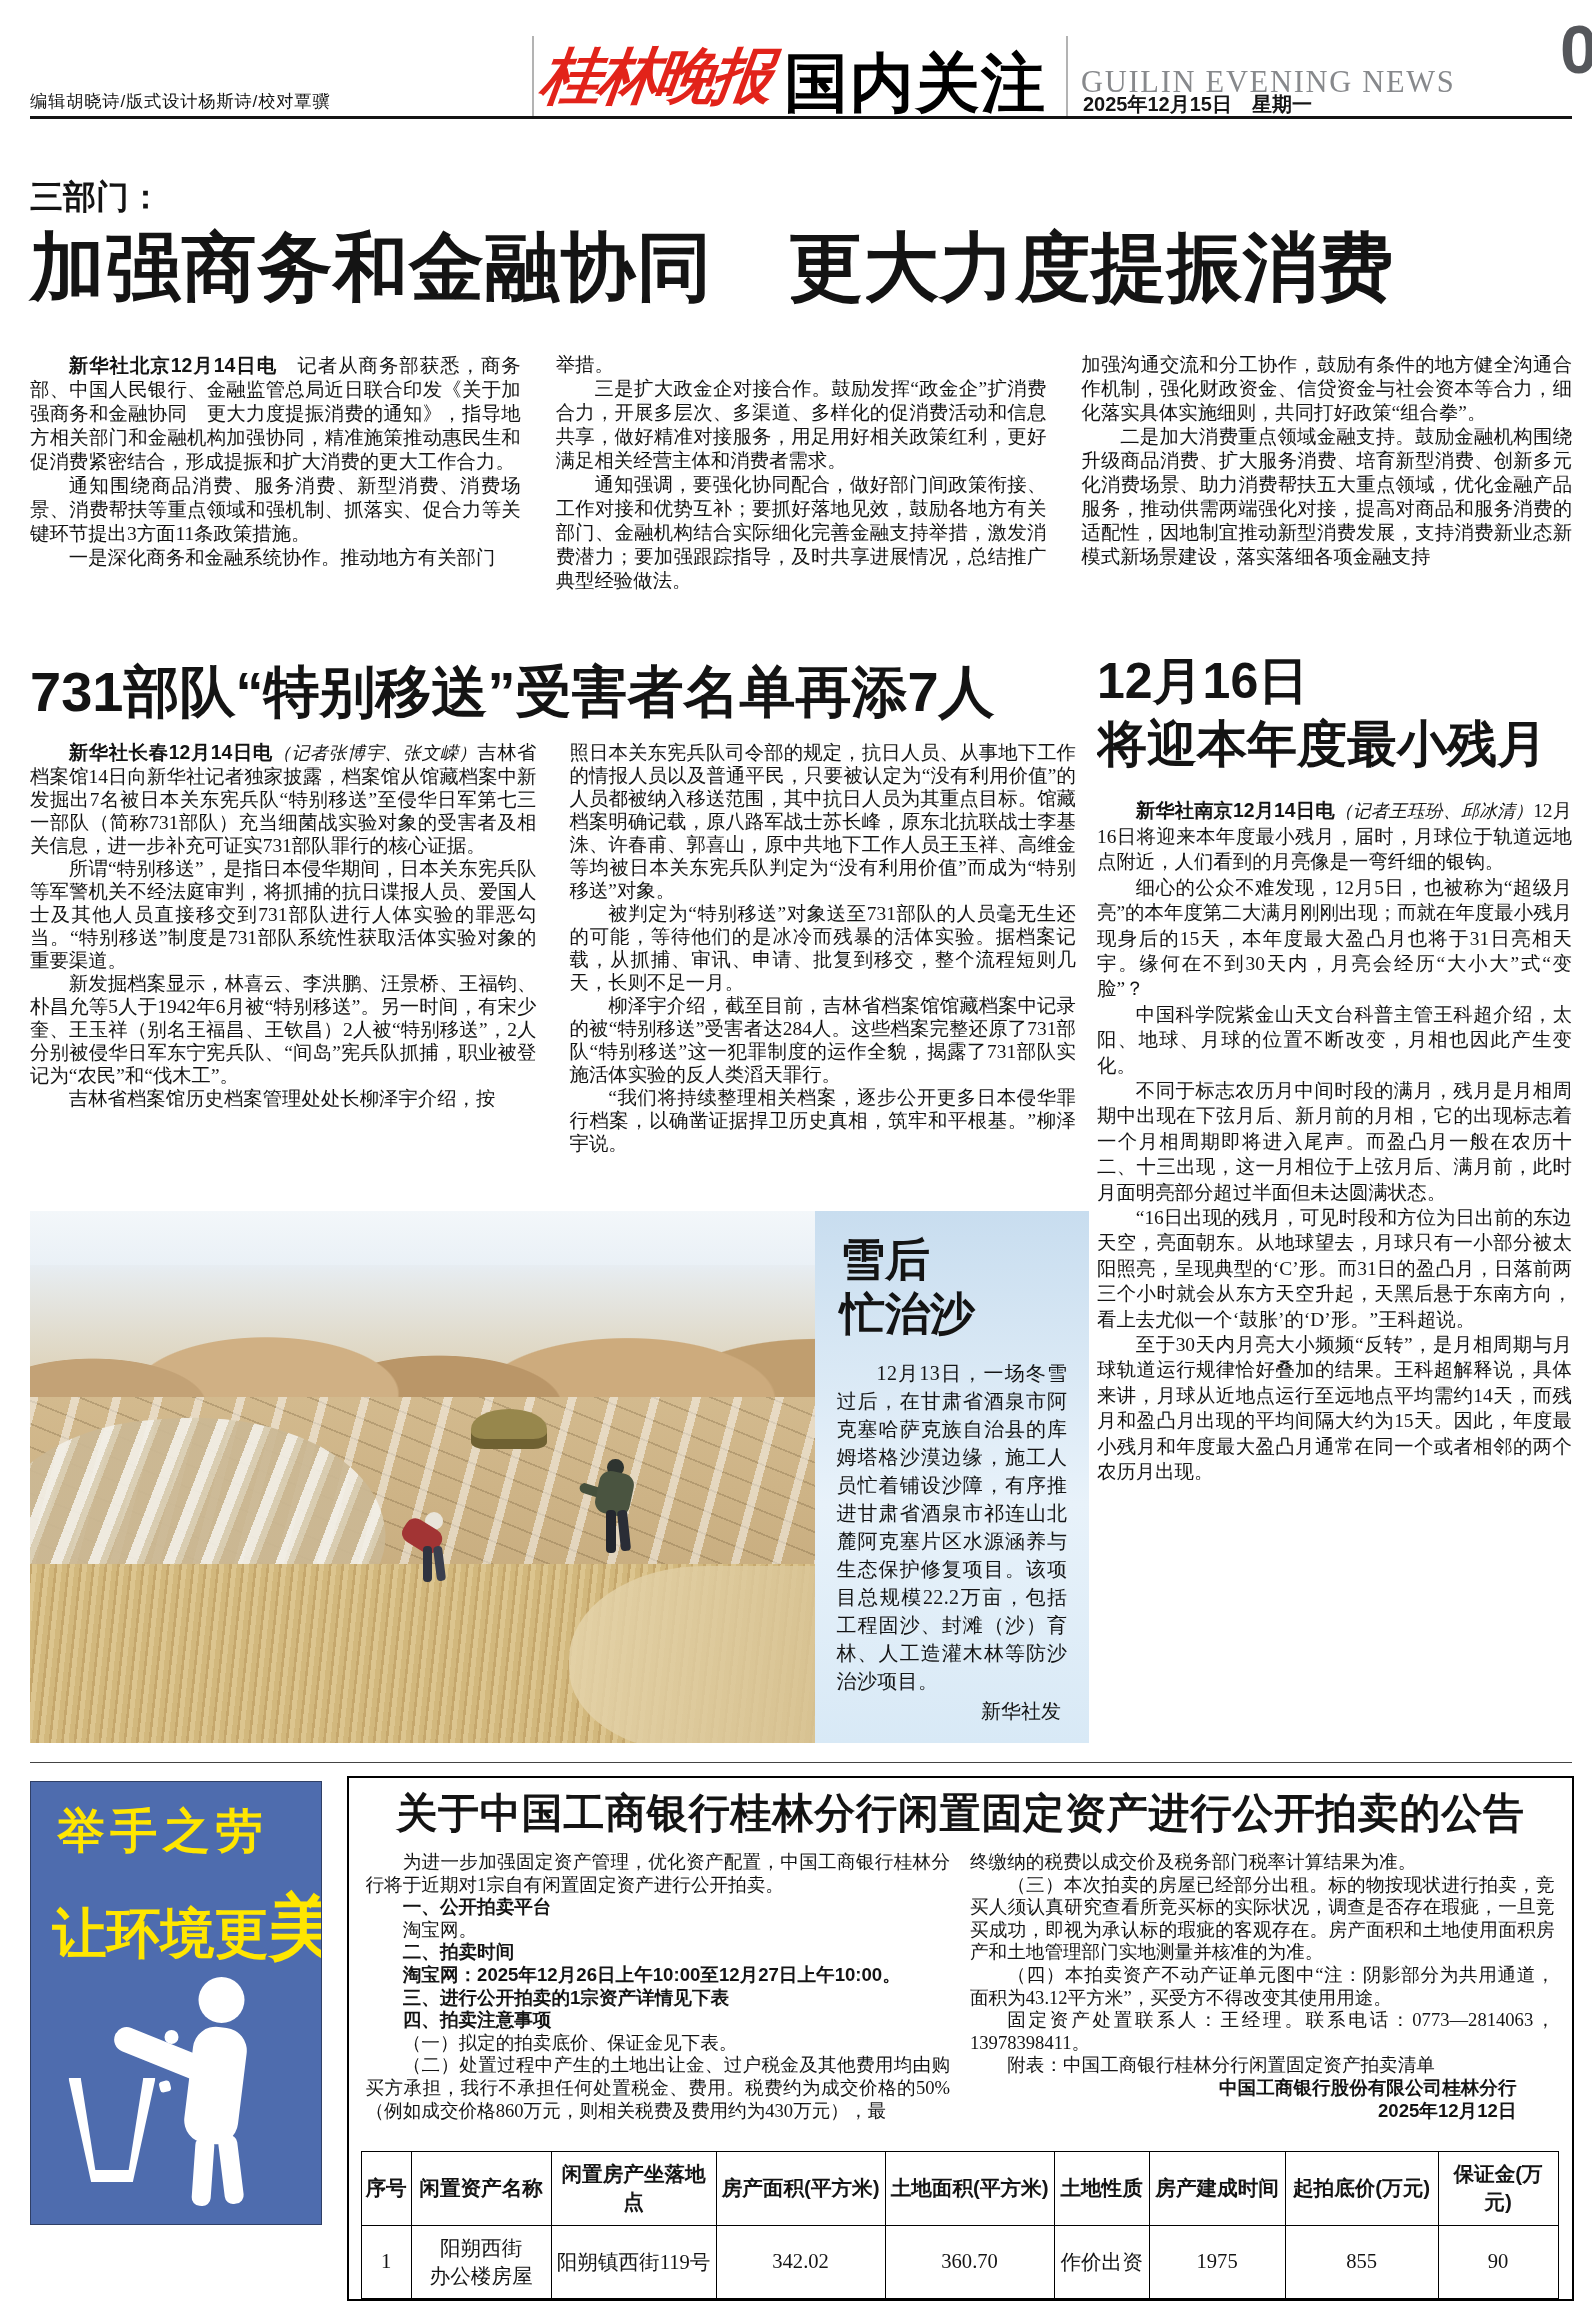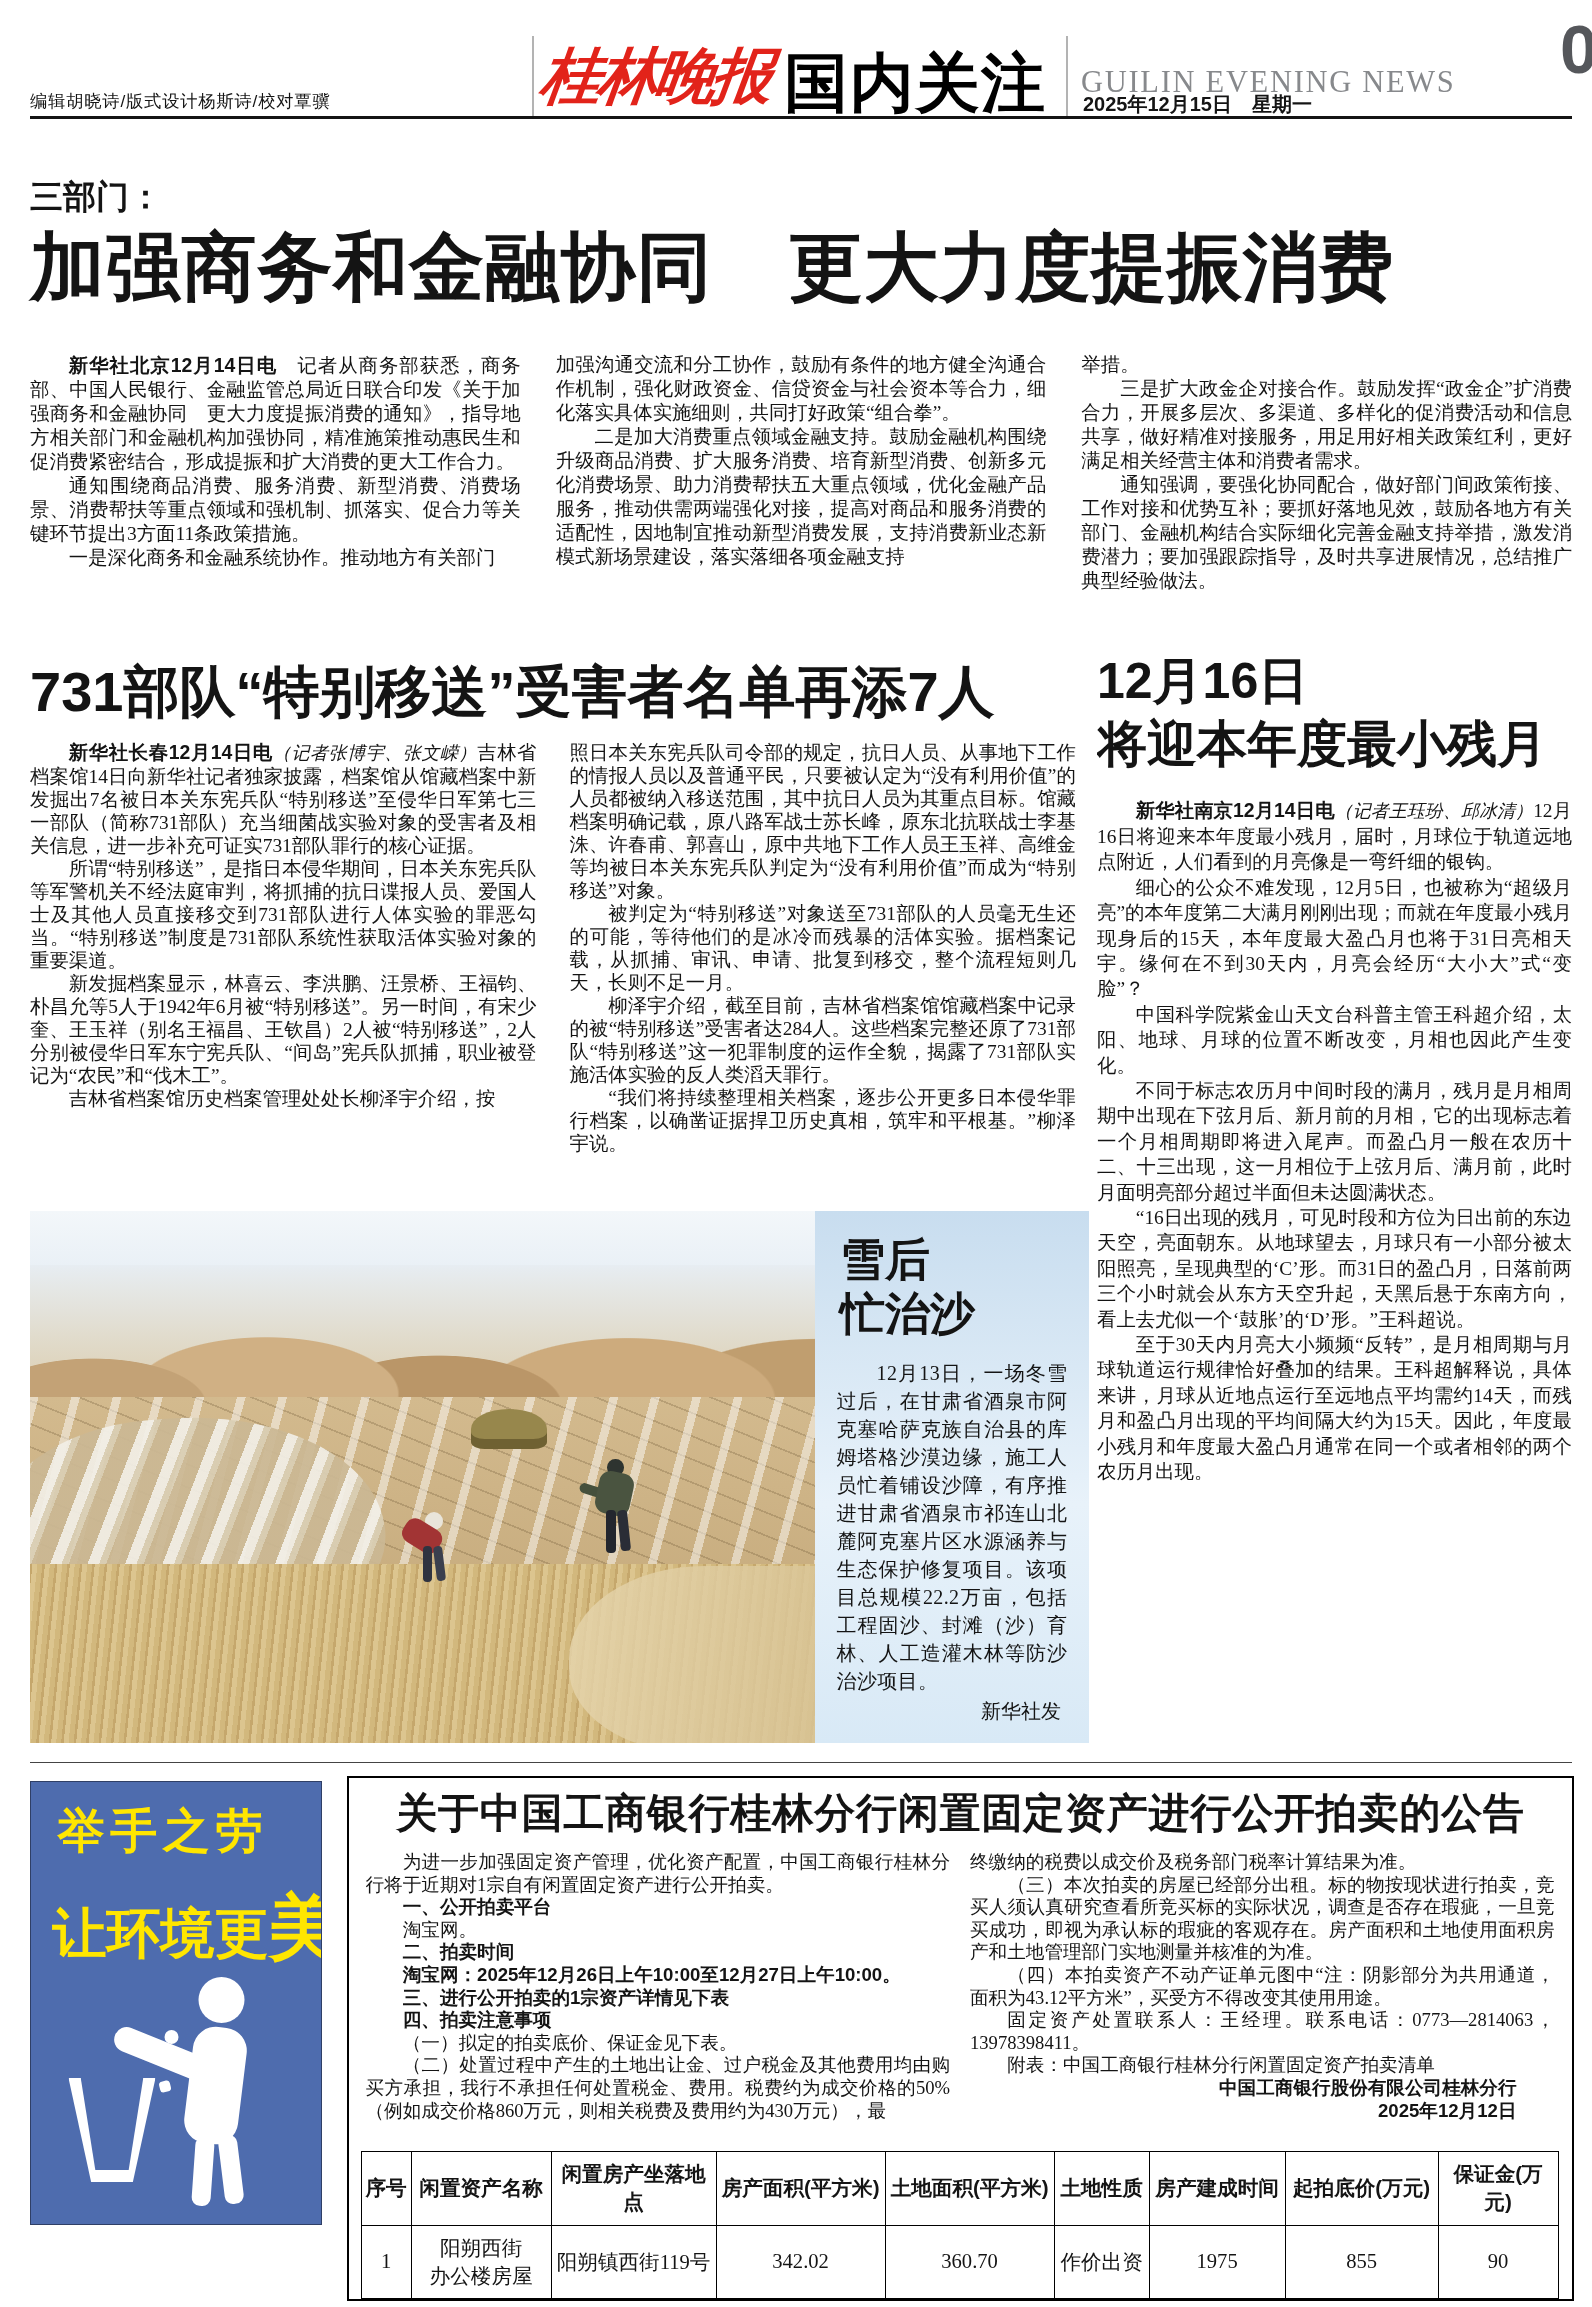--- a/index.html
+++ b/index.html
@@ -141,27 +141,27 @@
 
 <div class="abs kicker sans">三部门：</div>
 <div class="abs a1-headline sans">加强商务和金融协同　更大力度提振消费</div>
 <div class="abs a1-cols">
   <div class="col">
     <p class="ind"><b class="dateline">新华社北京12月14日电</b><span>　记者从商务部获悉，商务部、中国人民银行、金融监管总局近日联合印发《关于加强商务和金融协同　更大力度提振消费的通知》，指导地方相关部门和金融机构加强协同，精准施策推动惠民生和促消费紧密结合，形成提振和扩大消费的更大工作合力。</span></p>
     <p class="ind">通知围绕商品消费、服务消费、新型消费、消费场景、消费帮扶等重点领域和强机制、抓落实、促合力等关键环节提出3方面11条政策措施。</p>
     <p class="ind">一是深化商务和金融系统协作。推动地方有关部门</p>
   </div>
   <div class="col">
-    <p>加强沟通交流和分工协作，鼓励有条件的地方健全沟通合作机制，强化财政资金、信贷资金与社会资本等合力，细化落实具体实施细则，共同打好政策“组合拳”。</p>
-    <p class="ind">二是加大消费重点领域金融支持。鼓励金融机构围绕升级商品消费、扩大服务消费、培育新型消费、创新多元化消费场景、助力消费帮扶五大重点领域，优化金融产品服务，推动供需两端强化对接，提高对商品和服务消费的适配性，因地制宜推动新型消费发展，支持消费新业态新模式新场景建设，落实落细各项金融支持</p>
-  </div>
-  <div class="col">
     <p>举措。</p>
     <p class="ind">三是扩大政金企对接合作。鼓励发挥“政金企”扩消费合力，开展多层次、多渠道、多样化的促消费活动和信息共享，做好精准对接服务，用足用好相关政策红利，更好满足相关经营主体和消费者需求。</p>
     <p class="ind">通知强调，要强化协同配合，做好部门间政策衔接、工作对接和优势互补；要抓好落地见效，鼓励各地方有关部门、金融机构结合实际细化完善金融支持举措，激发消费潜力；要加强跟踪指导，及时共享进展情况，总结推广典型经验做法。</p>
+  </div>
+  <div class="col">
+    <p>加强沟通交流和分工协作，鼓励有条件的地方健全沟通合作机制，强化财政资金、信贷资金与社会资本等合力，细化落实具体实施细则，共同打好政策“组合拳”。</p>
+    <p class="ind">二是加大消费重点领域金融支持。鼓励金融机构围绕升级商品消费、扩大服务消费、培育新型消费、创新多元化消费场景、助力消费帮扶五大重点领域，优化金融产品服务，推动供需两端强化对接，提高对商品和服务消费的适配性，因地制宜推动新型消费发展，支持消费新业态新模式新场景建设，落实落细各项金融支持</p>
   </div>
 </div>
 
 <div class="abs a2-headline sans">731部队“特别移送”受害者名单再添7人</div>
 <div class="abs a2-cols">
   <div class="col">
     <p class="ind"><b class="dateline">新华社长春12月14日电</b><i class="kai">（记者张博宇、张文嵘）</i><span>吉林省档案馆14日向新华社记者独家披露，档案馆从馆藏档案中新发掘出7名被日本关东宪兵队“特别移送”至侵华日军第七三一部队（简称731部队）充当细菌战实验对象的受害者及相关信息，进一步补充可证实731部队罪行的核心证据。</span></p>
     <p class="ind">所谓“特别移送”，是指日本侵华期间，日本关东宪兵队等军警机关不经法庭审判，将抓捕的抗日谍报人员、爱国人士及其他人员直接移交到731部队进行人体实验的罪恶勾当。“特别移送”制度是731部队系统性获取活体实验对象的重要渠道。</p>
     <p class="ind">新发掘档案显示，林喜云、李洪鹏、汪景桥、王福钧、朴昌允等5人于1942年6月被“特别移送”。另一时间，有宋少奎、王玉祥（别名王福昌、王钦昌）2人被“特别移送”，2人分别被侵华日军东宁宪兵队、“间岛”宪兵队抓捕，职业被登记为“农民”和“伐木工”。</p>
     <p class="ind">吉林省档案馆历史档案管理处处长柳泽宇介绍，按</p>

